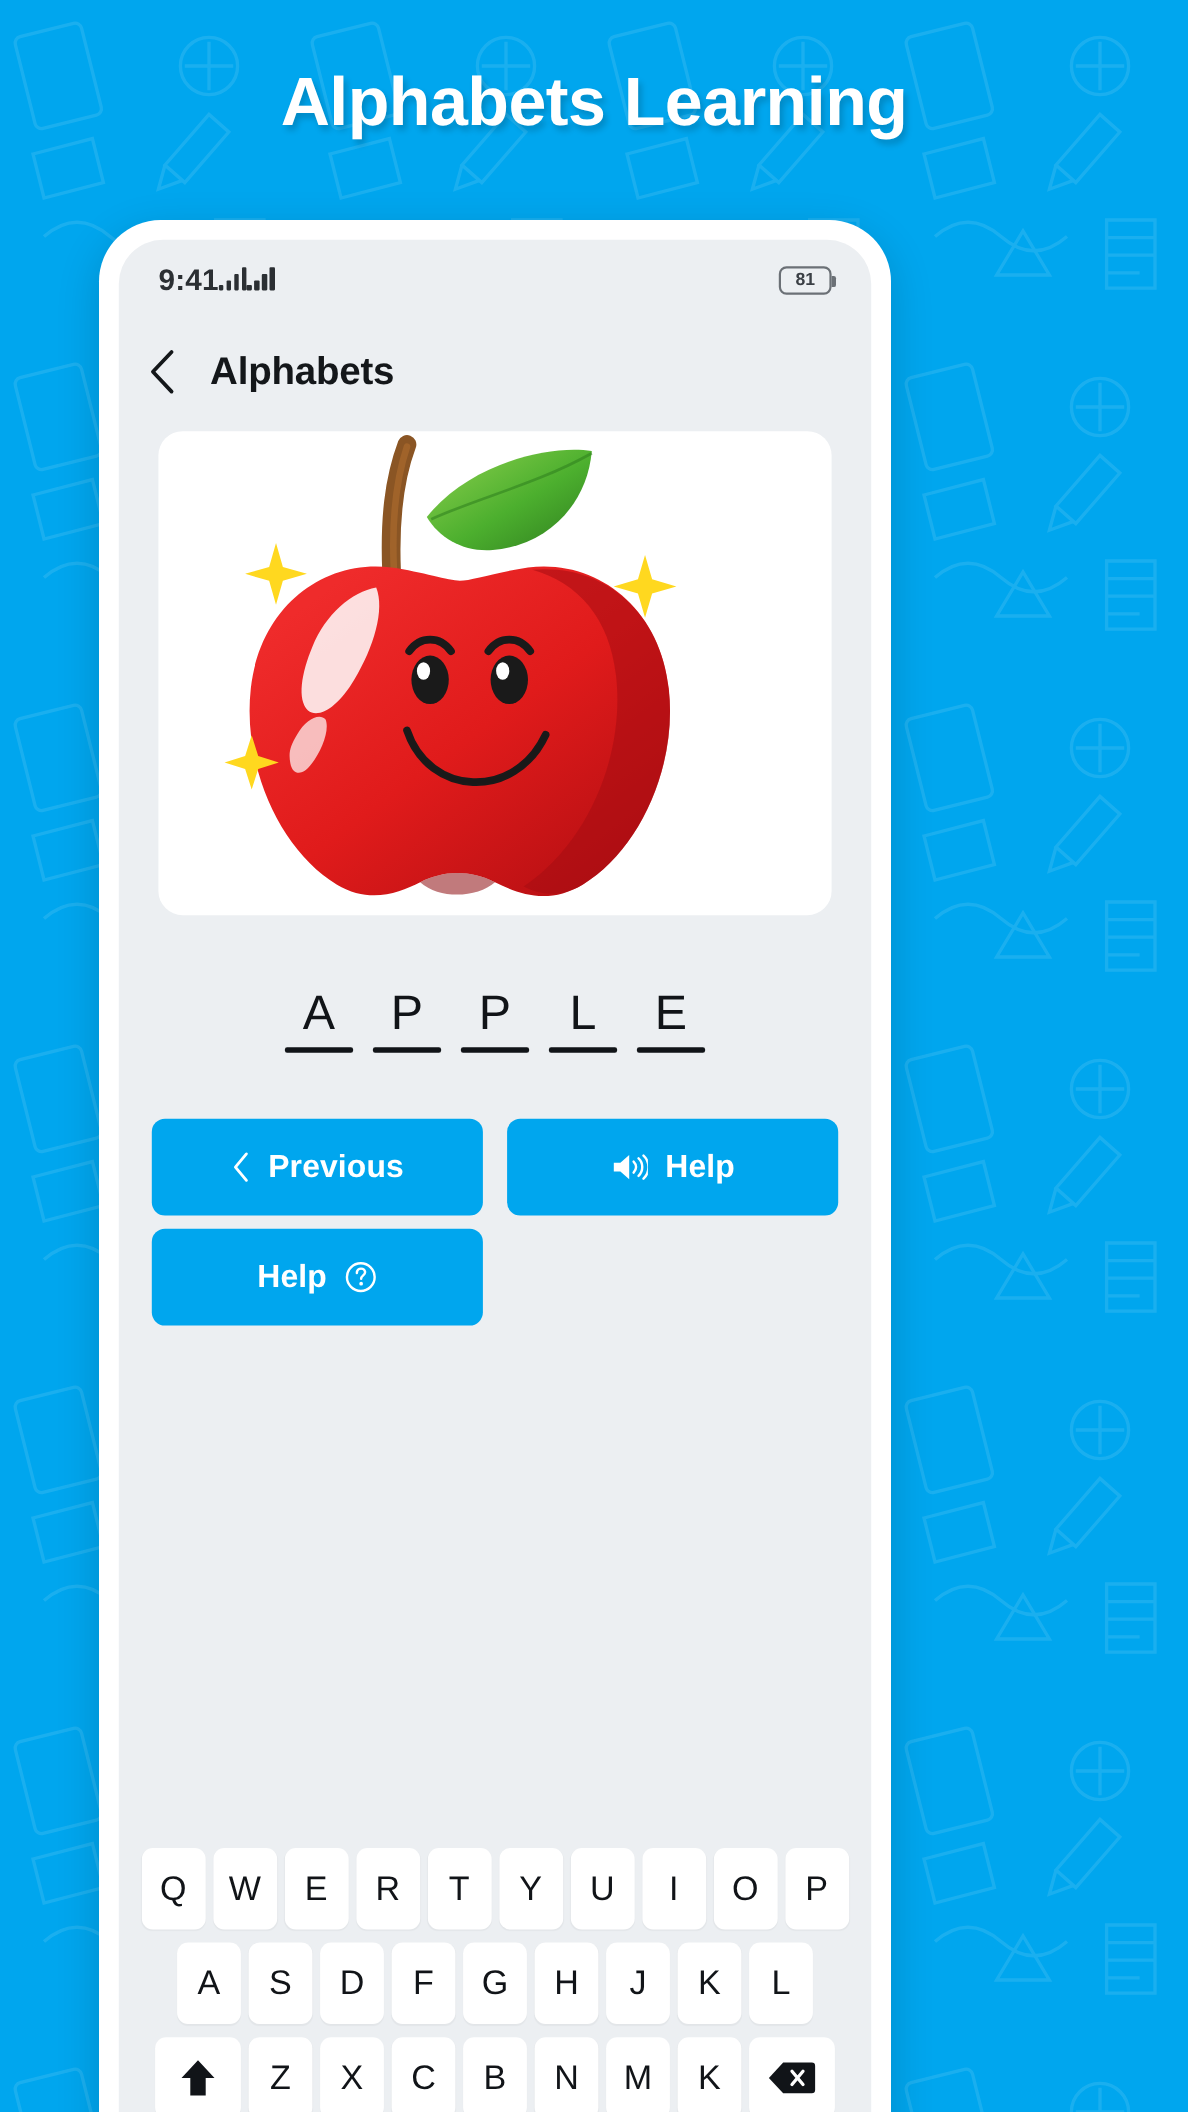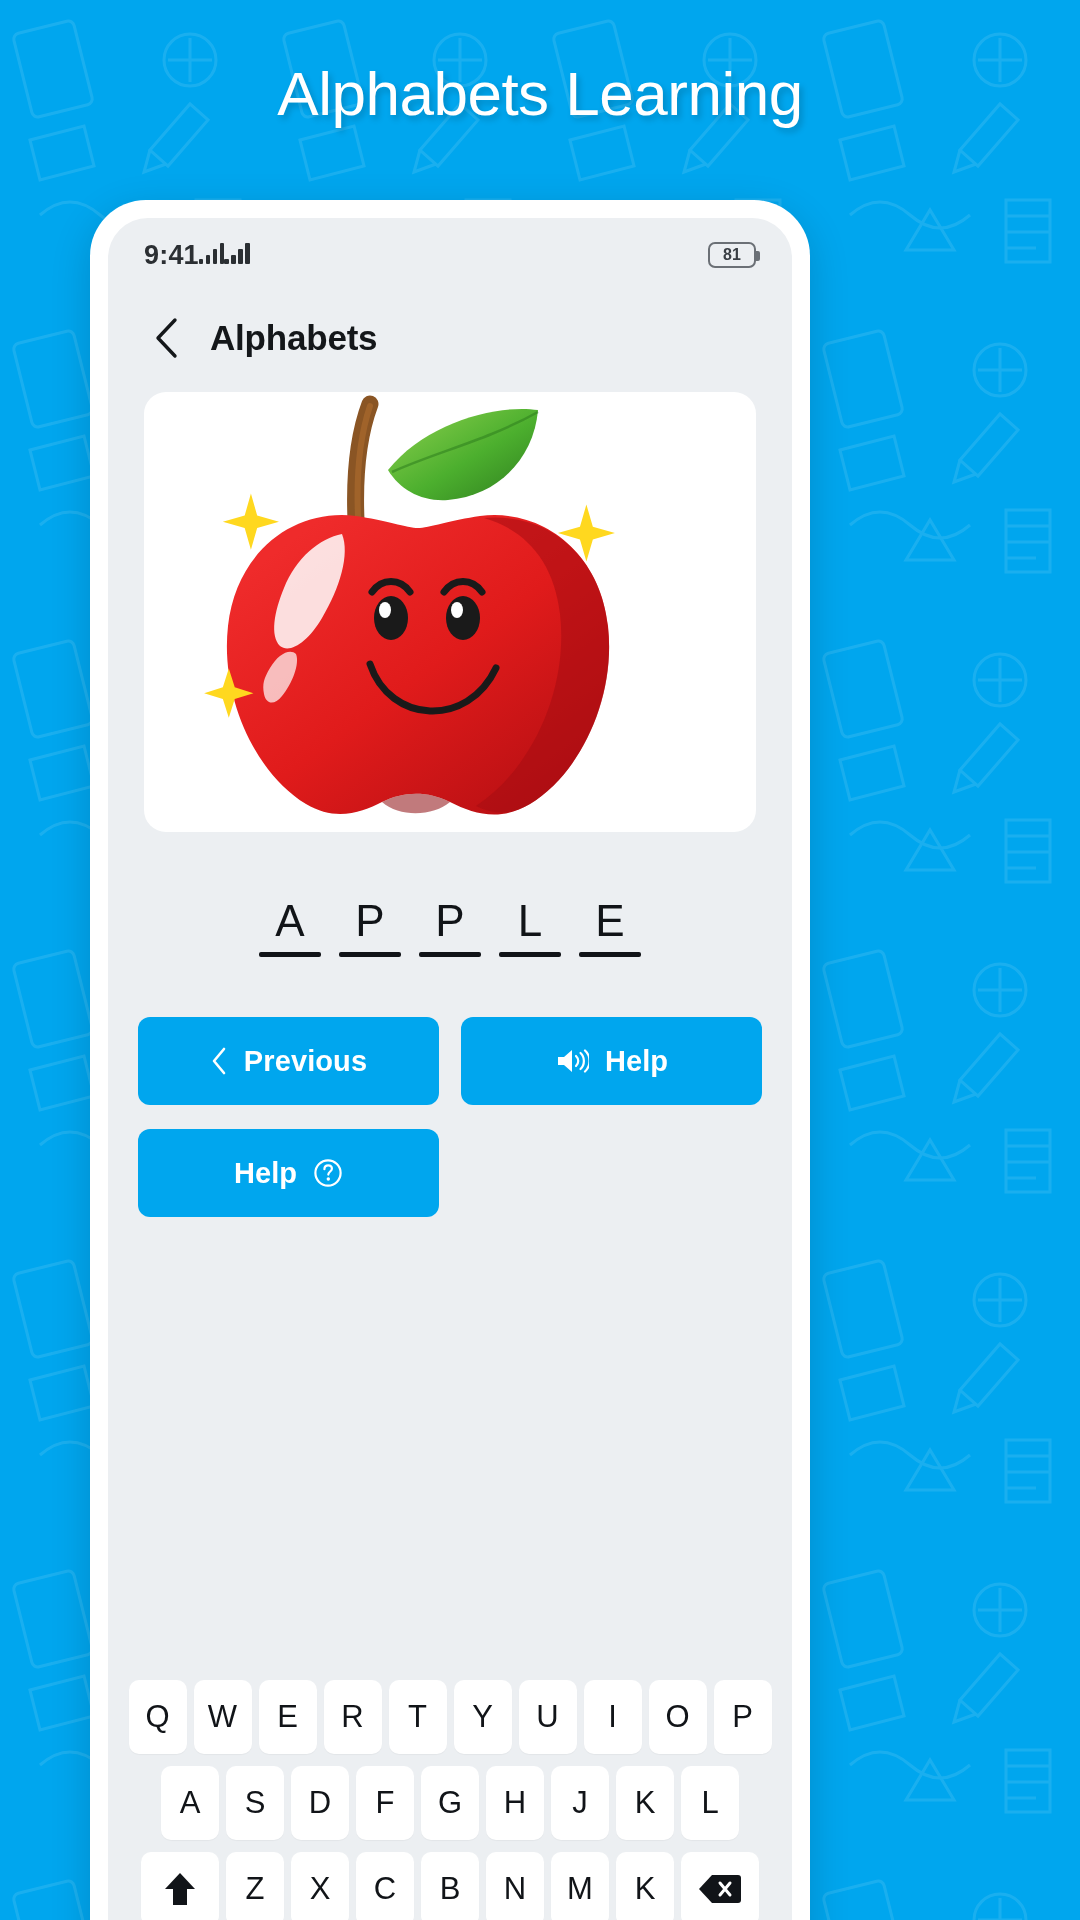--- a/index.html
+++ b/index.html
@@ -28,21 +28,21 @@
   }
 
   
   #page-title {
     position: absolute;
     top: 58px;
     left: 0;
     width: 1080px;
     text-align: center;
     font-size: 62px;
-    font-weight: normal;
+    font-weight: bold;
     color: #ffffff;
     letter-spacing: -0.5px;
     text-shadow: 3px 4px 6px rgba(0,0,0,0.18);
   }
 
   
   #phone-frame {
     position: absolute;
     left: 90px;
     top: 200px;
@@ -122,21 +122,21 @@
     font-weight: bold;
     color: #3a3f45;
     line-height: 1;
   }
 
   
   #app-bar {
     height: 92px;
     display: flex;
     align-items: center;
-    padding: 0 36px;
+    padding: 0 17px;
   }
   #back-button {
     width: 44px;
     height: 44px;
     display: flex;
     align-items: center;
     justify-content: center;
     cursor: pointer;
   }
   #back-button svg { display: block; }
@@ -185,21 +185,21 @@
     height: 5px;
     background: #111418;
     border-radius: 2px;
   }
 
   
   #actions {
     margin: 60px 30px 0 30px;
     display: grid;
     grid-template-columns: 1fr 1fr;
-    gap: 24px 22px;
+    gap: 12px 22px;
   }
   .action-btn {
     height: 88px;
     background: #00A6EE;
     border-radius: 12px;
     border: none;
     display: flex;
     align-items: center;
     justify-content: center;
     gap: 16px;

